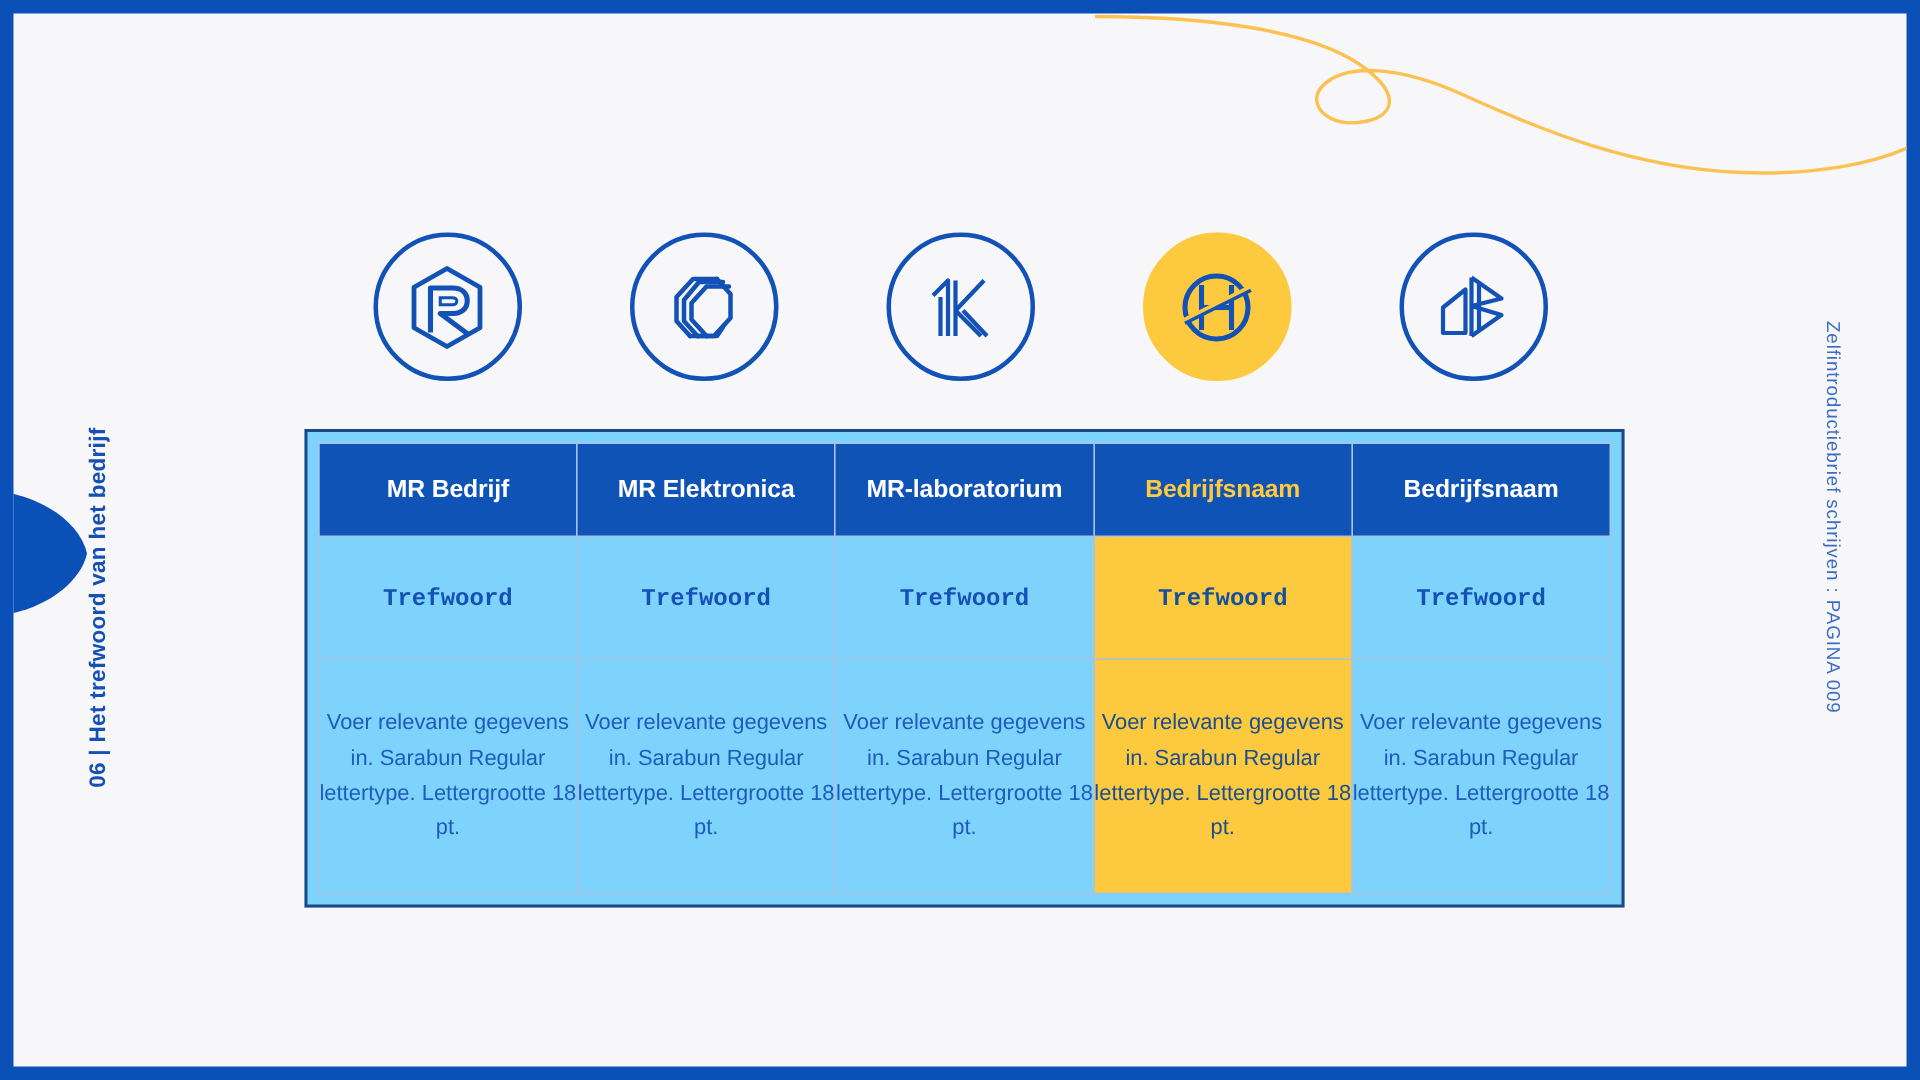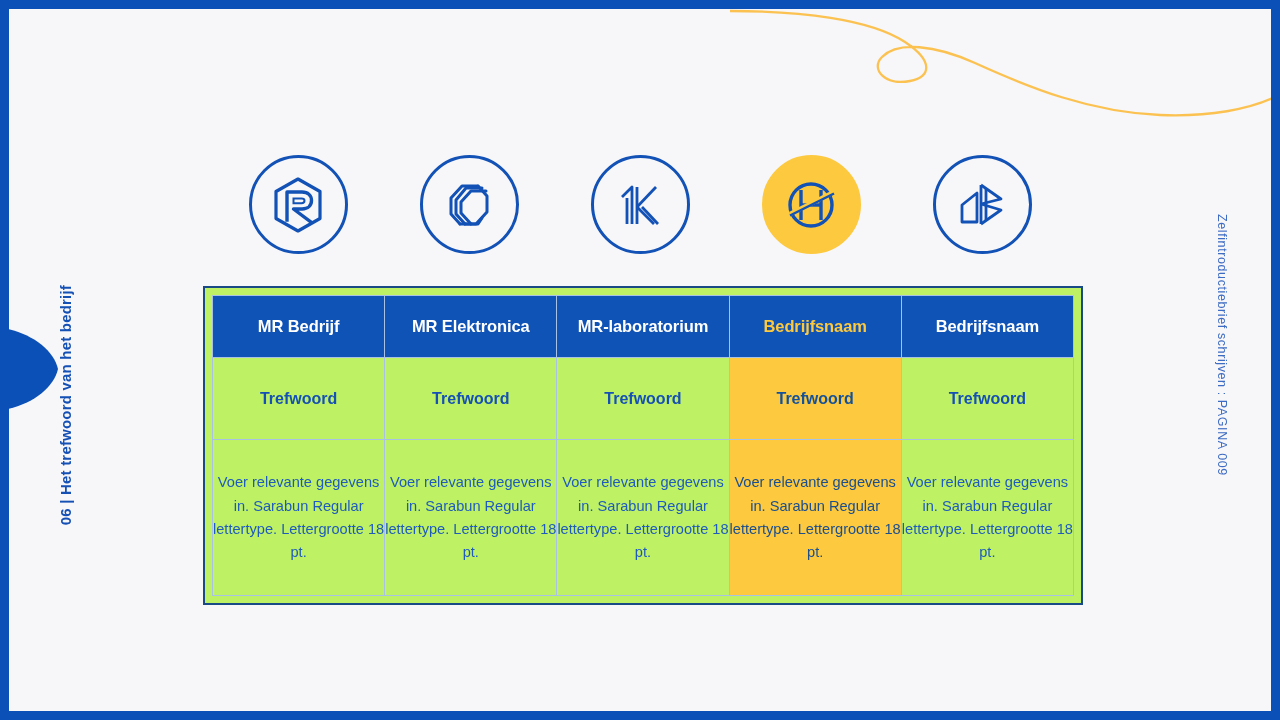--- a/index.html
+++ b/index.html
@@ -96,21 +96,21 @@
   .icon-badge svg { display:block; }
 
   
   #table-frame {
     position:absolute;
     left:194px;
     top:277px;
     width:880px;
     height:319px;
     border:2px solid #1A4A86;
-    background:#bef264;
+    background:#7dd3fc;
     padding:7px;
   }
   table#grid {
     width:100%;
     height:100%;
     border-collapse:collapse;
     table-layout:fixed;
   }
   table#grid td, table#grid th {
     border:1px solid #A8C2E6;
@@ -127,20 +127,21 @@
     border:1px solid #5E8FD4;
     letter-spacing:-0.1px;
     padding:0 4px;
   }
   thead th.hl { color:#FCC93F; }
   tbody td.kw {
     height:78px;
     color:#1550B5;
     font-size:16px;
     font-weight:700;
+    font-family:Liberation Mono, monospace;
   }
   tbody td.body {
     height:148px;
     color:#1F5BBB;
     font-size:14.6px;
     font-weight:400;
     line-height:1.58;
     padding:6px 12px;
     margin-left:29px;
   }

